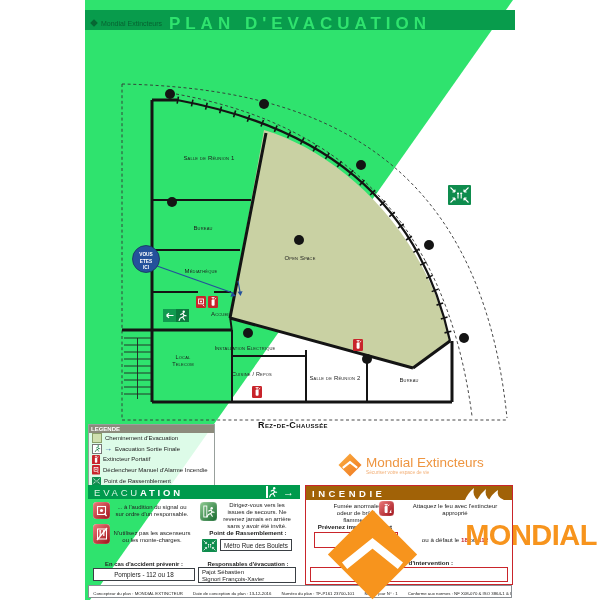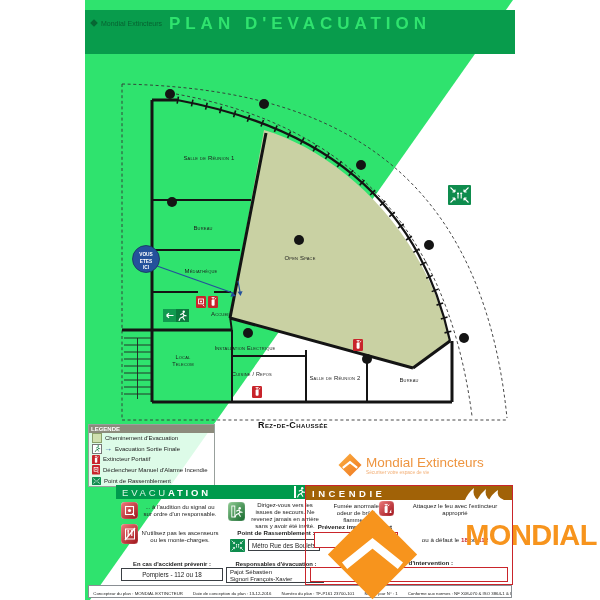--- a/index.html
+++ b/index.html
@@ -3,21 +3,21 @@
 <meta charset="utf-8">
 <style>
   html,body{margin:0;padding:0;background:#fff;}
   .page{position:relative;width:600px;height:600px;overflow:hidden;background:#fff;
         font-family:"Liberation Sans",sans-serif;}
   .abs{position:absolute;}
   
   .green-tri{position:absolute;inset:0;background:#2FE36E;
              clip-path:polygon(85px 0px,513px 0px,85px 607px);}
   
-  .band{position:absolute;left:85px;top:10px;width:430px;height:44px;background:#089C4C;}
+  .band{position:absolute;left:85px;top:10px;width:430px;height:20px;background:#089C4C;}
   .band-title{width:100%;text-align:center;line-height:28px;font-size:17px;font-weight:bold;
               letter-spacing:5px;color:#2FE36E;}
   .band-wm{position:absolute;left:5px;top:9px;display:flex;gap:3px;align-items:center;
            font-size:7px;color:rgba(6,48,26,.55);}
   .plan-svg{position:absolute;left:0;top:0;pointer-events:none;}
   .plan-label{font-family:"Liberation Sans",sans-serif;font-size:6px;font-variant:small-caps;
               fill:#1d1d1d;text-anchor:middle;letter-spacing:.2px;}
   .plan-label-sm{font-size:5.5px;}
   .floor-label{font-size:9px;font-weight:bold;font-variant:small-caps;fill:#111;
                text-anchor:middle;letter-spacing:.4px;}
@@ -33,21 +33,21 @@
   .lg-sw{width:8px;height:8px;background:#CFE0AF;border:.5px solid #8aa06a;}
   .lg-exit{width:8px;height:8px;background:#fff;border:.5px solid #777;display:flex;
            align-items:center;justify-content:center;}
   .lg-arrow{color:#24519B;font-weight:bold;font-size:8px;line-height:8px;margin-left:-1px;}
   
   .logo{position:absolute;left:338px;top:452px;display:flex;gap:4px;align-items:center;}
   .logo-name{font-size:13.5px;color:#EE9540;}
   .logo-tag{font-size:6px;color:#F2AE74;transform:scale(.8);transform-origin:0 0;white-space:nowrap;}
   
   .panel{position:absolute;top:485px;height:100px;}
-  .evac{left:88px;width:212px;margin-left:28px;}
+  .evac{left:88px;width:212px;}
   .fire{left:305px;width:208px;border:1px solid #C9252B;box-sizing:border-box;background:transparent;}
   .p-header{display:flex;align-items:center;height:14px;padding:0 6px;}
   .evac .p-header{background:#009A4D;}
   .fire .p-header{background:#a16207;}
   .p-title{font-size:9.5px;font-weight:bold;color:#fff;letter-spacing:2.8px;flex:1;}
   .p-title .t1{color:#d9f6e4;font-weight:normal;}
   .ehdr-arrow{color:#fff;font-weight:bold;font-size:11px;margin-left:4px;line-height:12px;}
   .icon-red{background:linear-gradient(135deg,#ED7A7C,#9E1118);border-radius:3.5px;
             display:flex;align-items:center;justify-content:center;box-shadow:inset 0 0 1px #fff;}
   .icon-green{background:linear-gradient(135deg,#8FCB92,#14682C);border-radius:3.5px;

